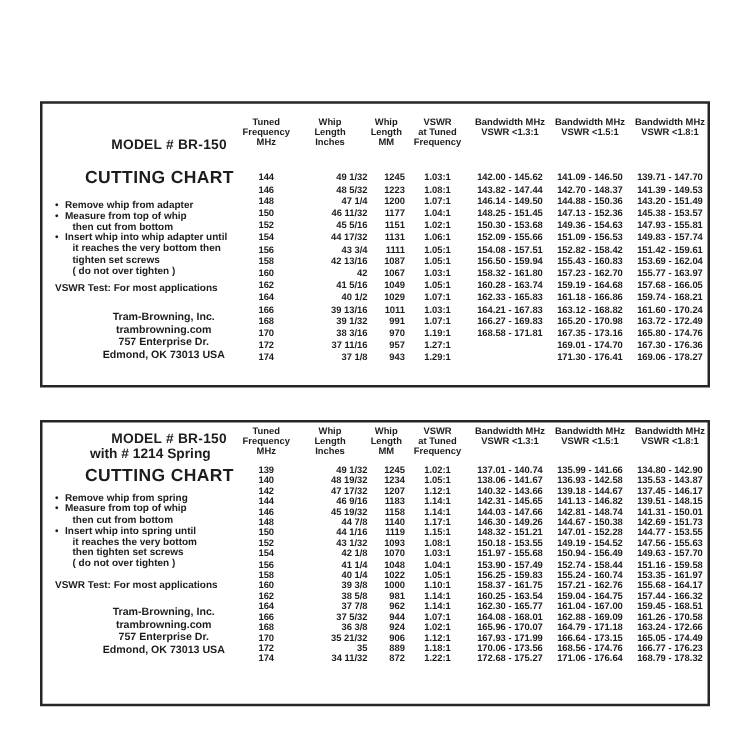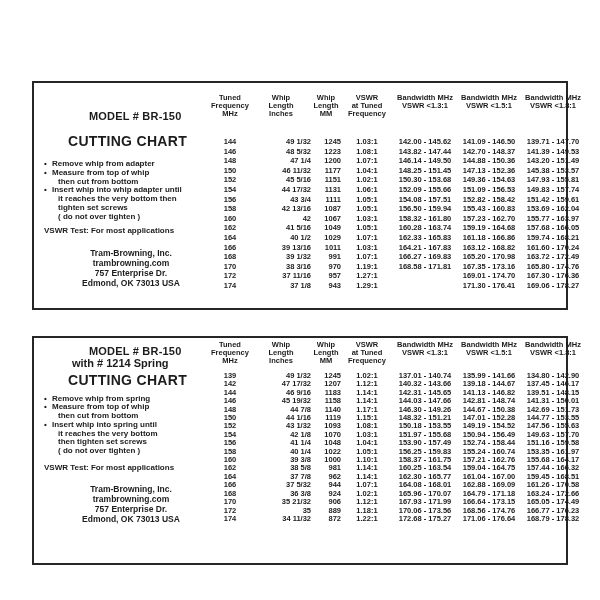--- a/index.html
+++ b/index.html
@@ -30,21 +30,21 @@
   .instr-line.cont{padding-left:6px;}
   .vswr-test{font-size:8px;line-height:9px;margin-left:10px;white-space:nowrap;}
   .panel-0 .vswr-test{margin-top:4px;}
   .panel-1 .vswr-test{margin-top:7px;}
   .company{width:150px;margin-left:22px;text-align:center;font-size:8.5px;line-height:10px;}
   .panel-0 .company{margin-top:13px;}
   .panel-1 .company{margin-top:12px;}
   .tablewrap{position:absolute;top:0;left:158px;right:4px;}
   .panel-0 .tablewrap{padding-top:11px;}
   .panel-1 .tablewrap{padding-top:3px;}
-  table{border-collapse:collapse;width:100%;table-layout:fixed;margin-left:17px;}
+  table{border-collapse:collapse;width:100%;table-layout:fixed;}
   th{font-size:7.5px;line-height:8px;font-weight:bold;vertical-align:top;text-align:center;padding:0;}
   .panel-0 th{padding-bottom:19px;}
   .panel-1 th{padding-bottom:7px;}
   td{font-size:7.5px;font-weight:bold;padding:0;white-space:nowrap;}
   .panel-0 td{line-height:9.6px;}
   .panel-1 td{line-height:8.4px;}
   .c0{width:42px;} td.c0{text-align:center;}
   .c1{width:60px;} td.c1{text-align:right;padding-left:4px;}
   .c2{width:30px;} td.c2{text-align:right;}
   .c3{width:52px;} td.c3{text-align:center;}
@@ -328,20 +328,29 @@
             <tr>
               <td class="c0">139</td>
               <td class="c1">49 1/32</td>
               <td class="c2">1245</td>
               <td class="c3">1.02:1</td>
               <td class="c4">137.01 - 140.74</td>
               <td class="c5">135.99 - 141.66</td>
               <td class="c6">134.80 - 142.90</td>
             </tr>
             <tr>
+              <td class="c0">140</td>
+              <td class="c1">48 19/32</td>
+              <td class="c2">1234</td>
+              <td class="c3">1.05:1</td>
+              <td class="c4">138.06 - 141.67</td>
+              <td class="c5">136.93 - 142.58</td>
+              <td class="c6">135.53 - 143.87</td>
+            </tr>
+            <tr>
               <td class="c0">142</td>
               <td class="c1">47 17/32</td>
               <td class="c2">1207</td>
               <td class="c3">1.12:1</td>
               <td class="c4">140.32 - 143.66</td>
               <td class="c5">139.18 - 144.67</td>
               <td class="c6">137.45 - 146.17</td>
             </tr>
             <tr>
               <td class="c0">144</td>

